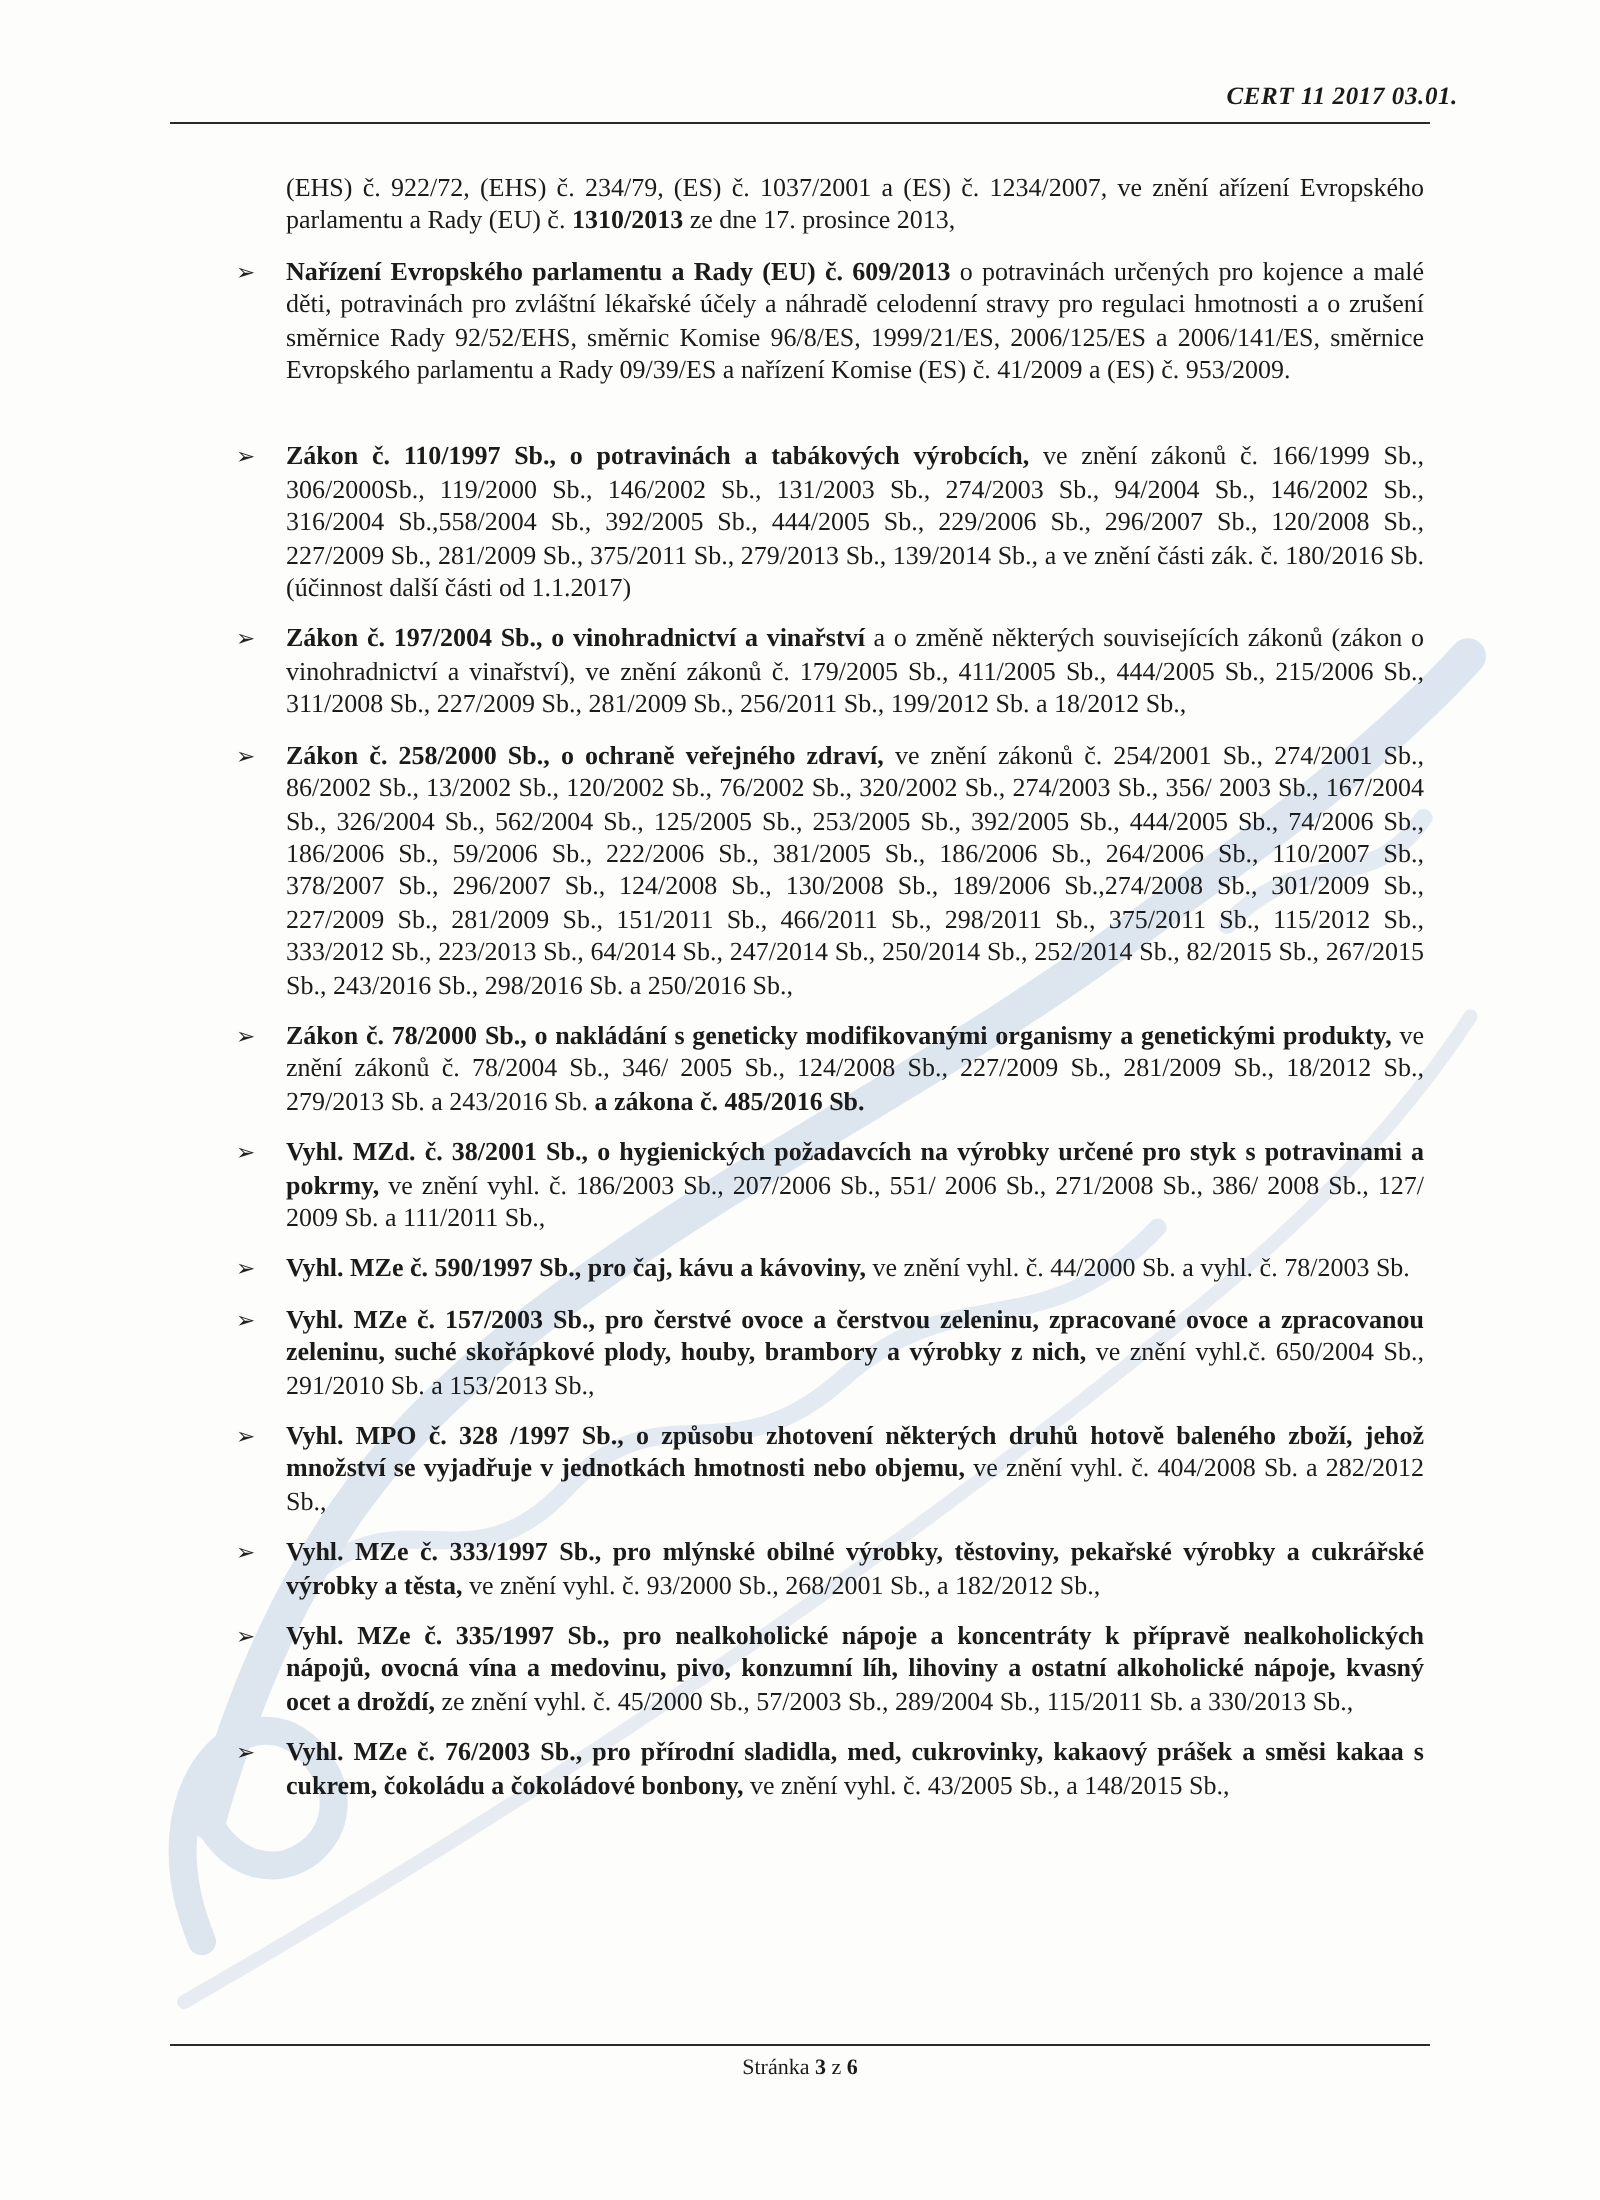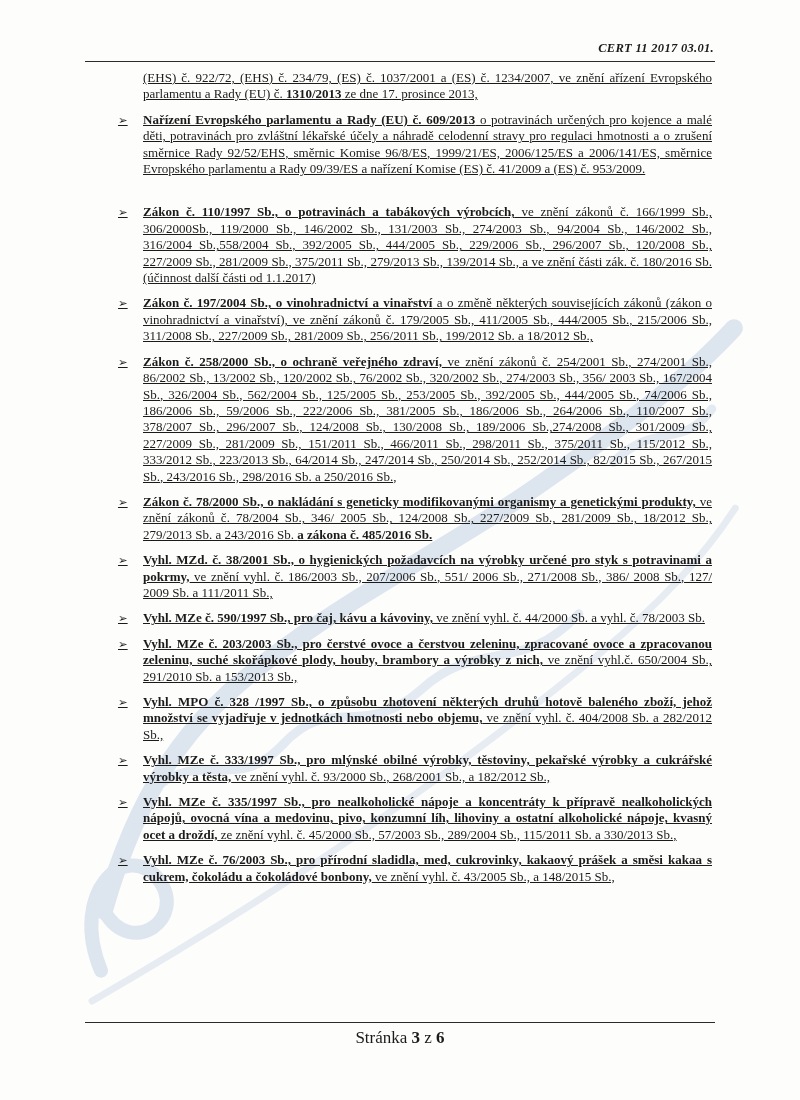--- a/index.html
+++ b/index.html
@@ -17,45 +17,44 @@
   .watermark {
     position: absolute;
     left: 0; top: 0;
     width: 800px; height: 1100px;
     z-index: 0;
     pointer-events: none;
   }
   .header-label {
     position: absolute;
     top: 41px;
-    right: 86px;
+    right: 71px;
     font-size: 12.5px;
     font-style: italic;
     font-weight: bold;
     letter-spacing: 0.3px;
     z-index: 2;
   }
   .header-rule {
     position: absolute;
     top: 61px;
     left: 85px;
     right: 85px;
     border-top: 1.6px solid #2a2a2a;
     z-index: 2;
   }
   .content {
     position: absolute;
     left: 118px;
-    top: 70px;
+    top: 86px;
     width: 594px;
     font-size: 13px;
     line-height: 16.4px;
     text-align: justify;
     z-index: 1;
-    text-decoration: underline;
   }
   .item { display: flex; margin-bottom: 9px; }
   .item.section-break { margin-bottom: 27px; }
   .marker {
     flex: 0 0 25px;
     font-size: 11.5px;
     line-height: 16.4px;
     font-family: "DejaVu Sans", sans-serif;
     color: #222;
   }
@@ -69,21 +68,21 @@
     right: 85px;
     border-top: 1.4px solid #2a2a2a;
     z-index: 2;
   }
   .footer {
     position: absolute;
     top: 1028px;
     left: 0;
     width: 100%;
     text-align: center;
-    font-size: 17px;
+    font-size: 11px;
     z-index: 2;
   }
 </style>
 </head>
 <body>
 
 <div class="page">
 
   <div class="watermark">
     <svg width="800" height="1100" viewBox="0 0 800 1100" xmlns="http://www.w3.org/2000/svg">
@@ -128,21 +127,21 @@
       <div class="item">
         <span class="marker">➢</span>
         <span class="item-text"><span class="b">Vyhl. MZd. č. 38/2001 Sb., o hygienických požadavcích na výrobky určené pro styk s potravinami a pokrmy,</span><span class="r"> ve znění vyhl. č. 186/2003 Sb., 207/2006 Sb., 551/ 2006 Sb., 271/2008 Sb., 386/ 2008 Sb., 127/ 2009 Sb. a 111/2011 Sb.,</span></span>
       </div>
       <div class="item">
         <span class="marker">➢</span>
         <span class="item-text"><span class="b">Vyhl. MZe č. 590/1997 Sb., pro čaj, kávu a kávoviny,</span><span class="r"> ve znění vyhl. č. 44/2000 Sb. a vyhl. č. 78/2003 Sb.</span></span>
       </div>
       <div class="item">
         <span class="marker">➢</span>
-        <span class="item-text"><span class="b">Vyhl. MZe č. 203/2003 Sb., pro čerstvé ovoce a čerstvou zeleninu, zpracované ovoce a zpracovanou zeleninu, suché skořápkové plody, houby, brambory a výrobky z nich,</span><span class="r"> ve znění vyhl.č. 650/2004 Sb., 291/2010 Sb. a 153/2013 Sb.,</span></span>
+        <span class="item-text"><span class="b">Vyhl. MZe č. 157/2003 Sb., pro čerstvé ovoce a čerstvou zeleninu, zpracované ovoce a zpracovanou zeleninu, suché skořápkové plody, houby, brambory a výrobky z nich,</span><span class="r"> ve znění vyhl.č. 650/2004 Sb., 291/2010 Sb. a 153/2013 Sb.,</span></span>
       </div>
       <div class="item">
         <span class="marker">➢</span>
         <span class="item-text"><span class="b">Vyhl. MPO č. 328 /1997 Sb., o způsobu zhotovení některých druhů hotově baleného zboží, jehož množství se vyjadřuje v jednotkách hmotnosti nebo objemu,</span><span class="r"> ve znění vyhl. č. 404/2008 Sb. a 282/2012 Sb.,</span></span>
       </div>
       <div class="item">
         <span class="marker">➢</span>
         <span class="item-text"><span class="b">Vyhl. MZe č. 333/1997 Sb., pro mlýnské obilné výrobky, těstoviny, pekařské výrobky a cukrářské výrobky a těsta,</span><span class="r"> ve znění vyhl. č. 93/2000 Sb., 268/2001 Sb., a 182/2012 Sb.,</span></span>
       </div>
       <div class="item">

